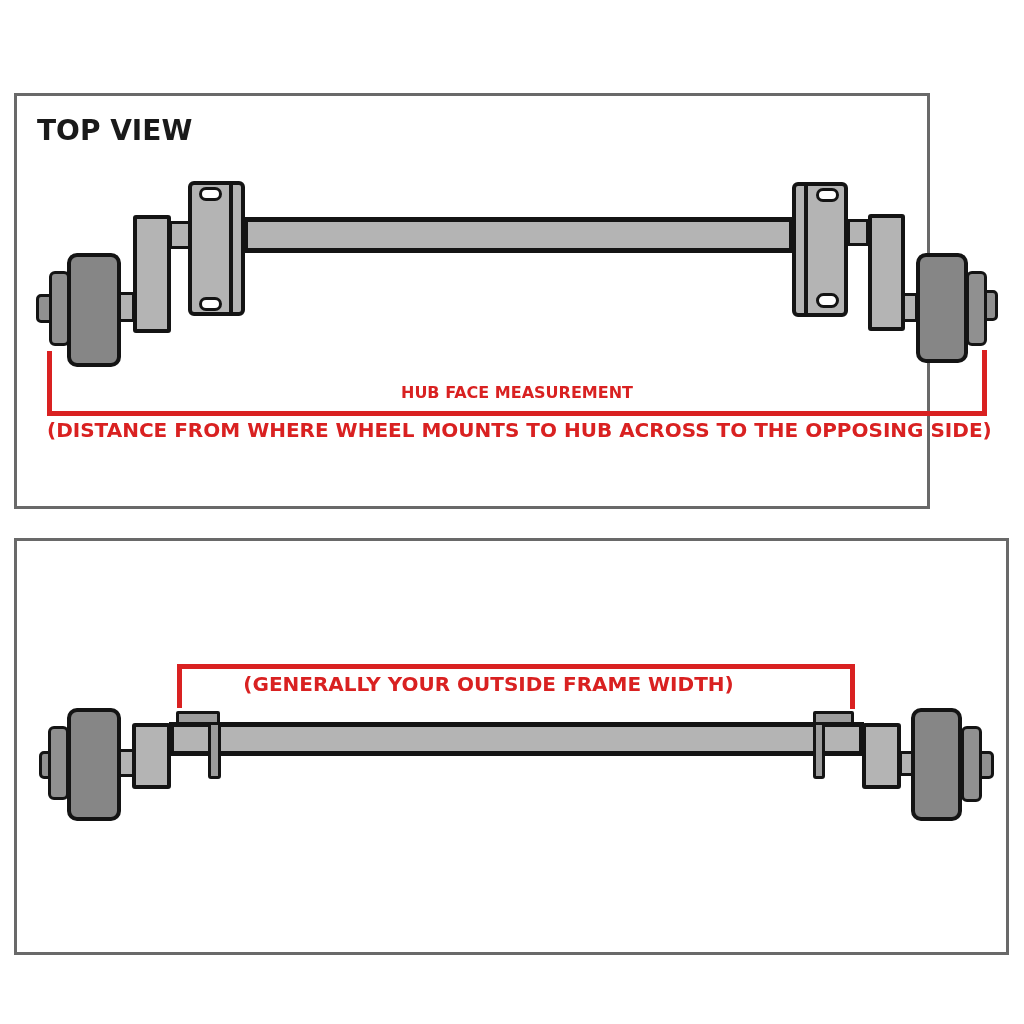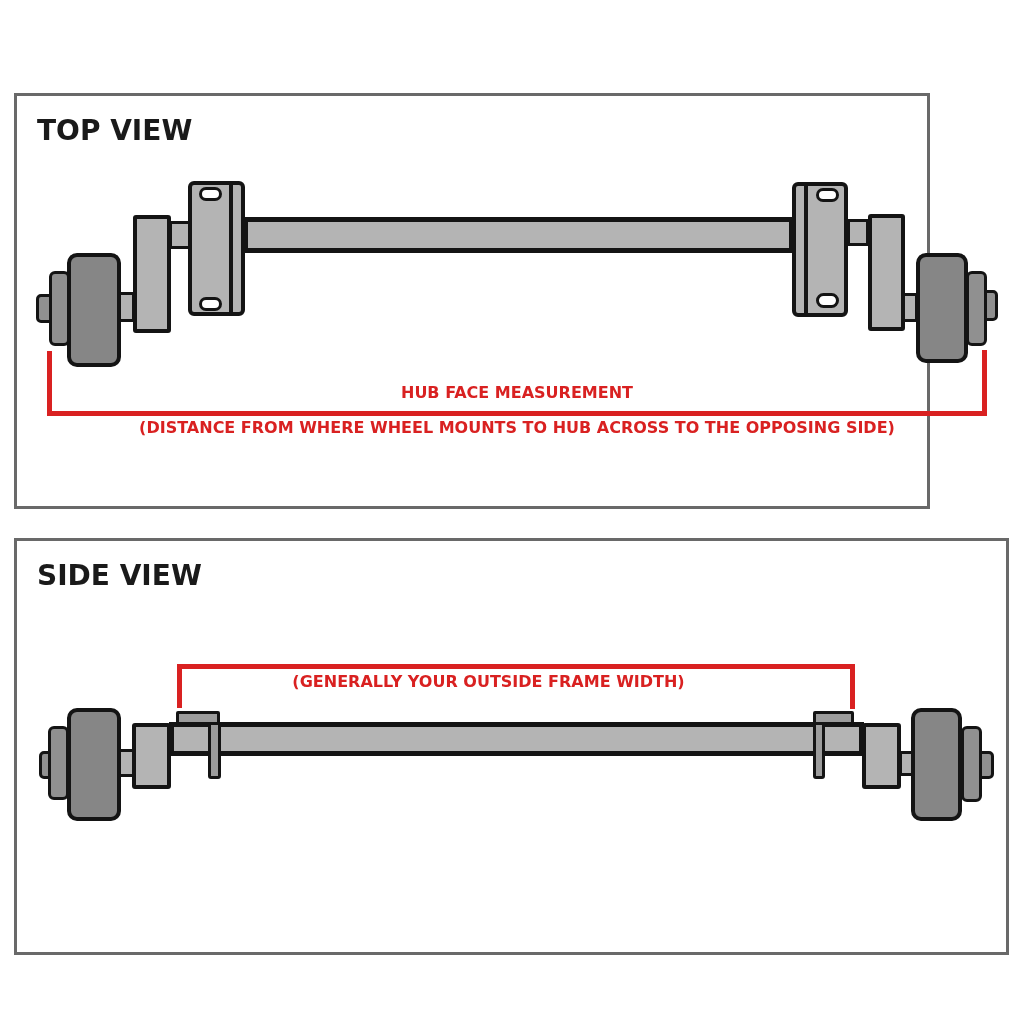--- a/index.html
+++ b/index.html
@@ -25,21 +25,21 @@
   .red   { background:var(--red,#d92121); }
   .view-title {
     position:absolute; font-weight:bold; font-size:28px; line-height:1.1;
     color:var(--title-text,#1a1a1a); white-space:nowrap;
   }
   .ann-title {
     position:absolute; text-align:center; font-weight:bold; font-size:16px;
     line-height:1.1; color:var(--red,#d92121); white-space:nowrap;
   }
   .ann-sub {
-    position:absolute; text-align:center; font-weight:bold; font-size:16px;
+    position:absolute; text-align:center; font-weight:bold; font-size:20px;
     line-height:1.1; color:var(--red,#d92121); white-space:nowrap;
   }
   .r3{border-radius:3px}.r5{border-radius:5px}.r6{border-radius:6px}.r10{border-radius:10px}
 </style>
 </head>
 <body>
 
 <div id="page">
 
   <div class="panel" style="left:14px; top:93px; width:916px; height:416px;padding-left:32px;">
@@ -74,21 +74,20 @@
 
     <div class="s red" style="left:30px;  top:255px; width:5px;   height:63px; z-index:8;"></div>
     <div class="s red" style="left:965px; top:254px; width:5px;   height:64px; z-index:8;"></div>
     <div class="s red" style="left:30px;  top:315px; width:940px; height:5px;  z-index:8;"></div>
     <div class="ann-title" style="left:30px; top:288px; width:940px; z-index:9;">HUB FACE MEASUREMENT</div>
     <div class="ann-sub" style="left:30px; top:323px; width:940px; z-index:9;">(DISTANCE FROM WHERE WHEEL MOUNTS TO HUB ACROSS TO THE OPPOSING SIDE)</div>
   </div>
 
   <div class="panel" style="left:14px; top:538px; width:995px; height:417px;">
 
-    <div class="view-title" style="left:20px; top:20px;">SIDE VIEW</div>
 
     <div class="s capc outl3 r5" style="left:22px;  top:210px; width:20px; height:28px; z-index:1;"></div>
     <div class="s hubc outl r10" style="left:50px;  top:167px; width:54px; height:113px; z-index:2;"></div>
     <div class="s capc outl3 r6" style="left:31px;  top:185px; width:21px; height:74px; z-index:3;"></div>
     <div class="s light outl3" style="left:101px; top:208px; width:17px; height:28px; z-index:1;"></div>
     <div class="s light outl r3" style="left:115px; top:182px; width:39px; height:66px; z-index:2;"></div>
 
     <div class="s light outl5" style="left:152px; top:181px; width:695px; height:34px; z-index:1;"></div>
 
     <div class="s mid outl3" style="left:191px; top:181px; width:13px; height:57px; z-index:2; border-radius:0 0 3px 3px;"></div>

